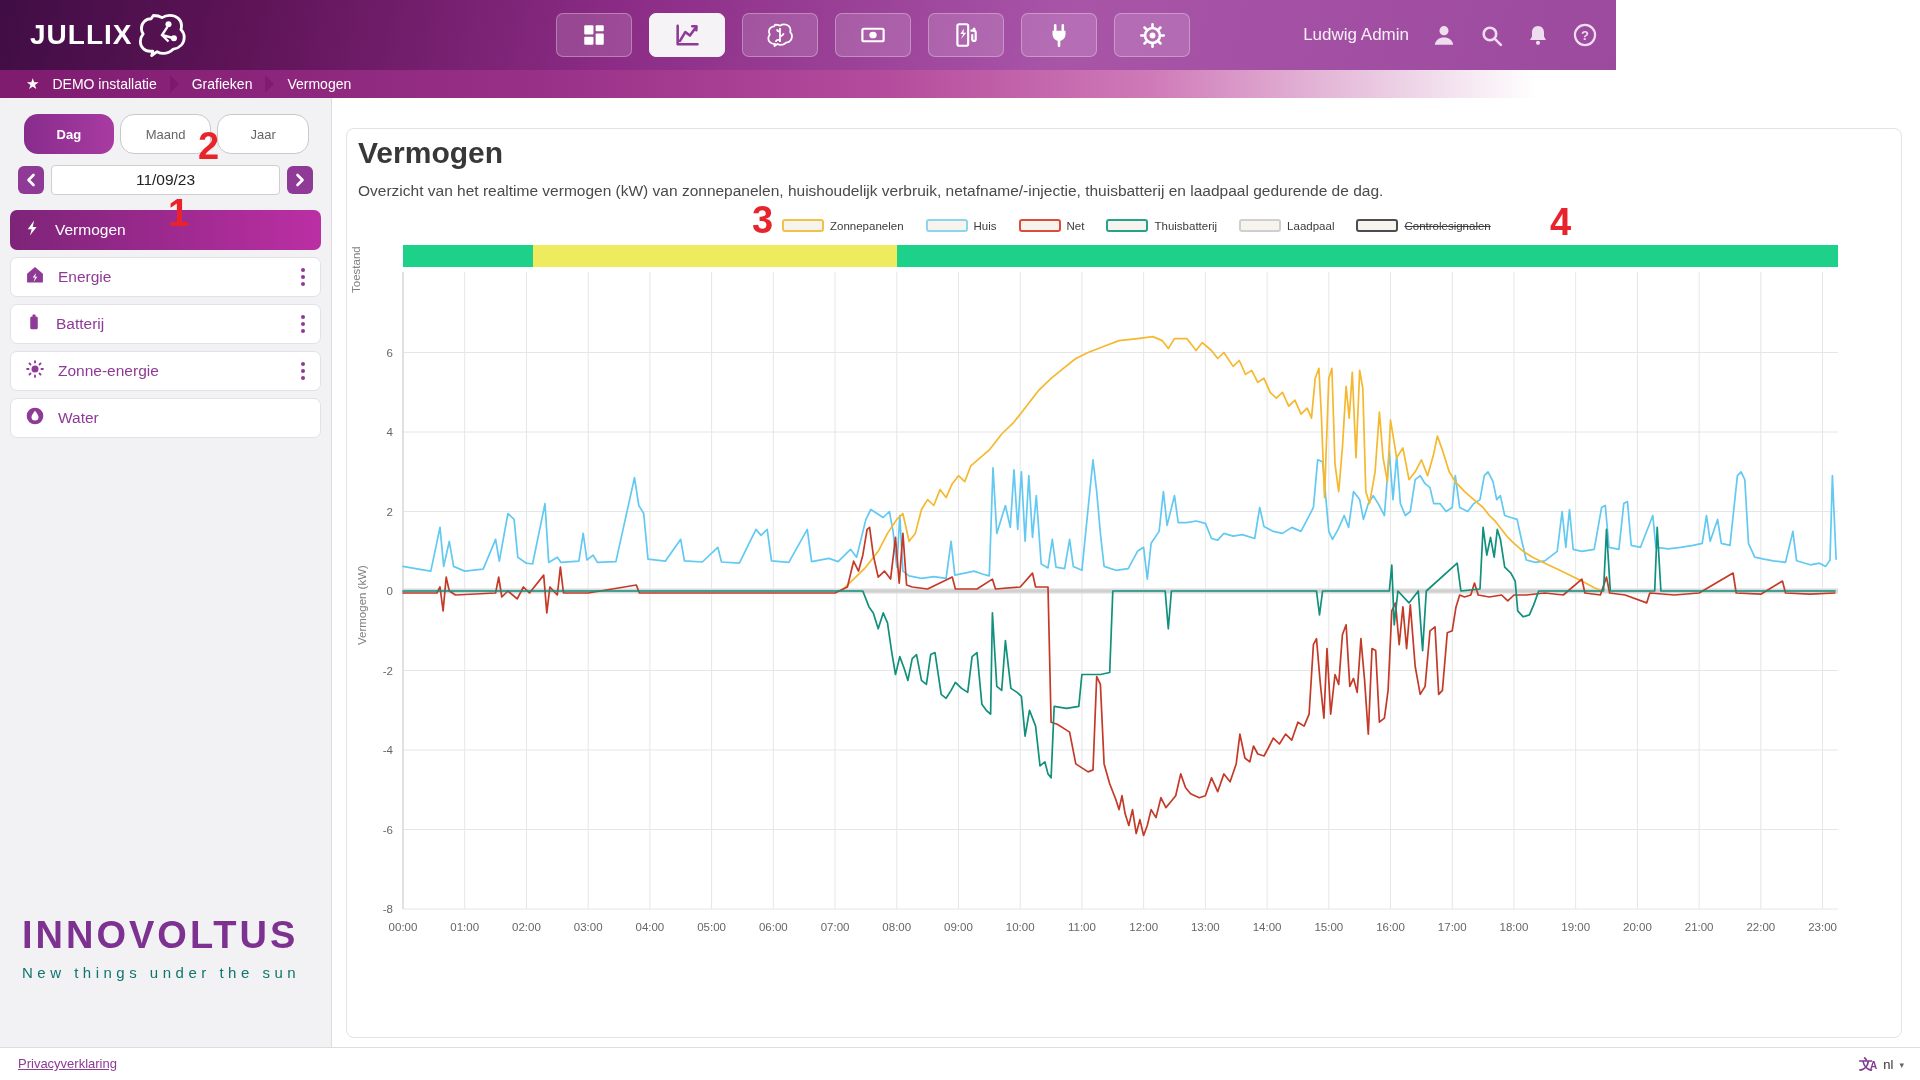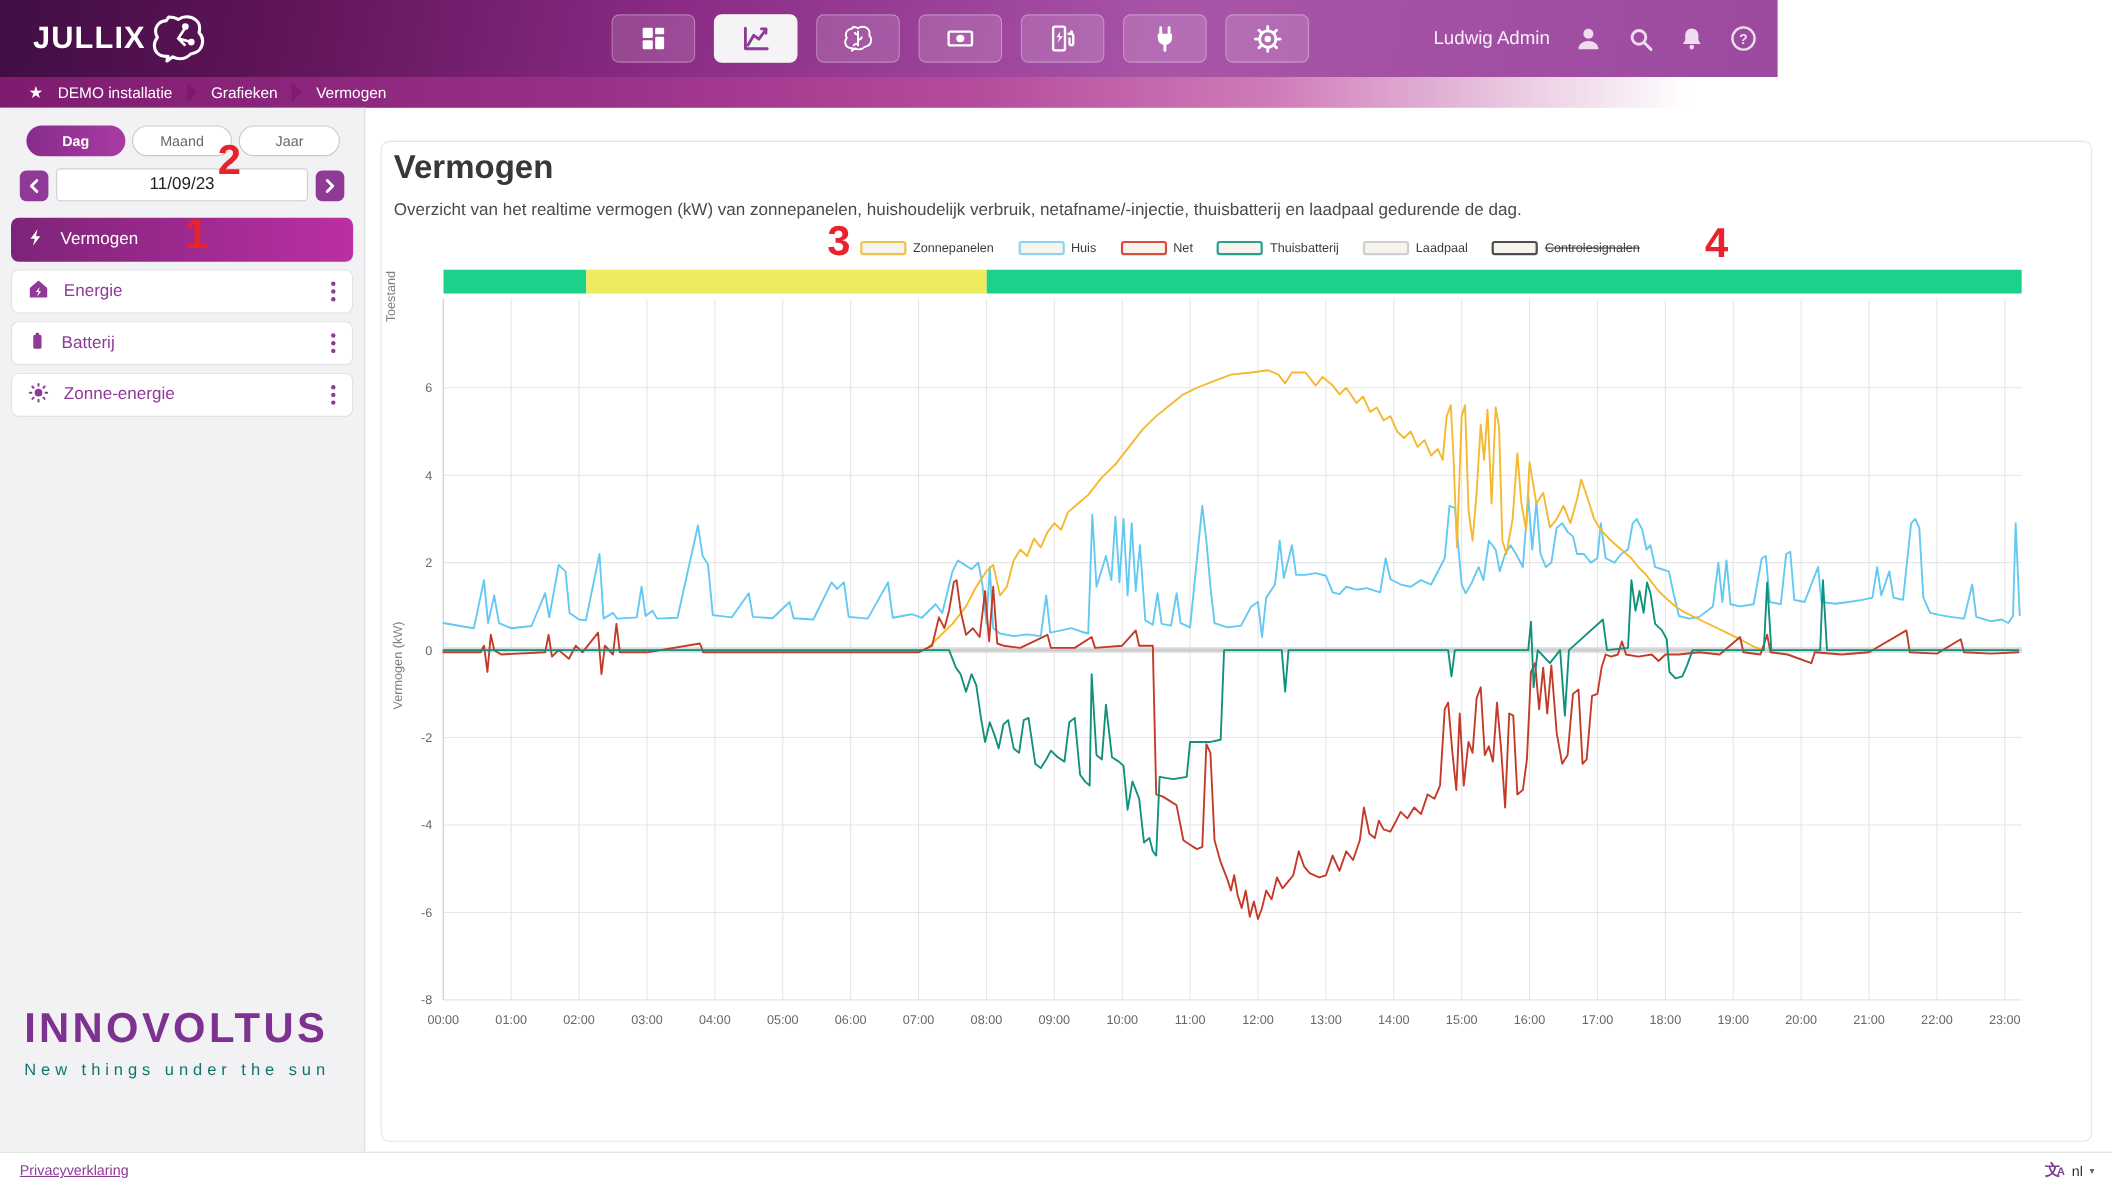--- a/index.html
+++ b/index.html
@@ -24,24 +24,24 @@
     display:flex; align-items:center; padding-left:26px; gap:13px; }
   .crumb { color:#fff; font-size:14px; }
   .crumb-sep { width:0; height:0; border-top:9px solid transparent; border-bottom:9px solid transparent;
     border-left:9px solid rgba(111,16,98,.45); }
   .star { color:#fff; font-size:15px; }
 
   
   .sidebar { position:absolute; left:0; top:98px; width:332px; height:949px;
     background:#f2f1f3; border-right:1px solid #ddd; }
   .tabs { margin:16px 22px 0 24px; display:flex; gap:6px; }
-  .tab { flex:1; height:28px; border-radius:14px; background:#fff; border:1px solid #c9c9c9;
+  .tab { flex:1; height:40px; border-radius:14px; background:#fff; border:1px solid #c9c9c9;
     color:#666; font-size:13px; display:flex; align-items:center; justify-content:center; cursor:pointer; }
   .tab.active { background:linear-gradient(90deg,#872c8c,#a93ba2); border:none; color:#fff; font-weight:700; }
-  .daterow { margin:11px 18px 0 18px; display:flex; gap:7px; align-items:flex-end; }
+  .daterow { margin:11px 18px 0 18px; display:flex; gap:7px; align-items:center; }
   .datebtn { width:26px; height:28px; border-radius:6px; background:#8e3a96; color:#fff;
     display:flex; align-items:center; justify-content:center; cursor:pointer; }
   .dateinput { flex:1; height:30px; background:#fff; border:1px solid #cfcfcf; border-radius:4px;
     display:flex; align-items:center; justify-content:center; font-size:15.5px; color:#222; }
   .menu { margin:15px 10px 0 10px; }
   .menu-item { height:40px; margin-bottom:7px; border-radius:7px; background:#fff; border:1px solid #e3e1e4;
     display:flex; align-items:center; padding:0 14px; gap:13px; color:#8e3a96; font-size:15.5px; cursor:pointer; }
   .menu-item.active { background:linear-gradient(90deg,#7d2478,#bb2fa4); border:none; color:#fff; }
   .kebab { margin-left:auto; color:#8e3a96; display:flex; }
 
@@ -276,20 +276,29 @@
         </svg>
       </span>
       <span>Zonne-energie</span>
       <span class="kebab">
         <svg width="6" height="20" viewBox="0 0 6 20" fill="#8e3a96">
             <circle cx="3" cy="3" r="2"></circle>
             <circle cx="3" cy="10" r="2"></circle>
             <circle cx="3" cy="17" r="2"></circle>
           </svg>
       </span>
+    </div>
+    <div class="menu-item">
+      <span>
+        <svg width="20" height="20" viewBox="0 0 24 24">
+            <circle cx="12" cy="12" r="10" fill="#8e3a96"></circle>
+          <path d="M12 5.6c2.3 3.1 4.2 5.4 4.2 7.6a4.2 4.2 0 0 1-8.4 0c0-2.2 1.9-4.5 4.2-7.6z" fill="#fff"></path>
+          </svg>
+      </span>
+      <span>Water</span>
     </div>
   </div>
 </div>
 
 <div class="brand">
   <div class="brand-name">INNOVOLTUS</div>
   <div class="brand-tag">New things under the sun</div>
 </div>
 
 <div class="card"></div>

